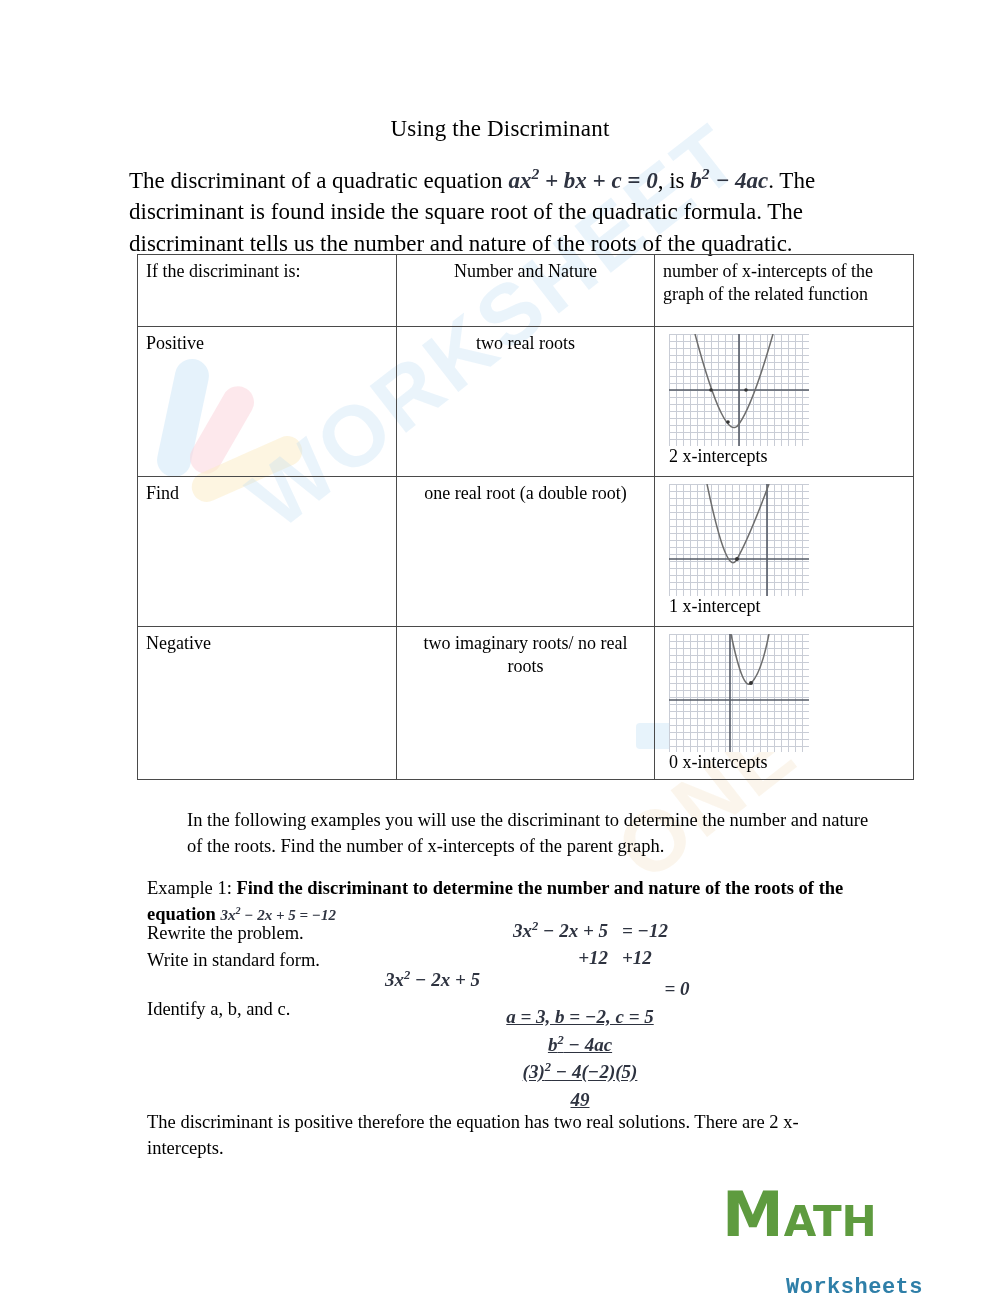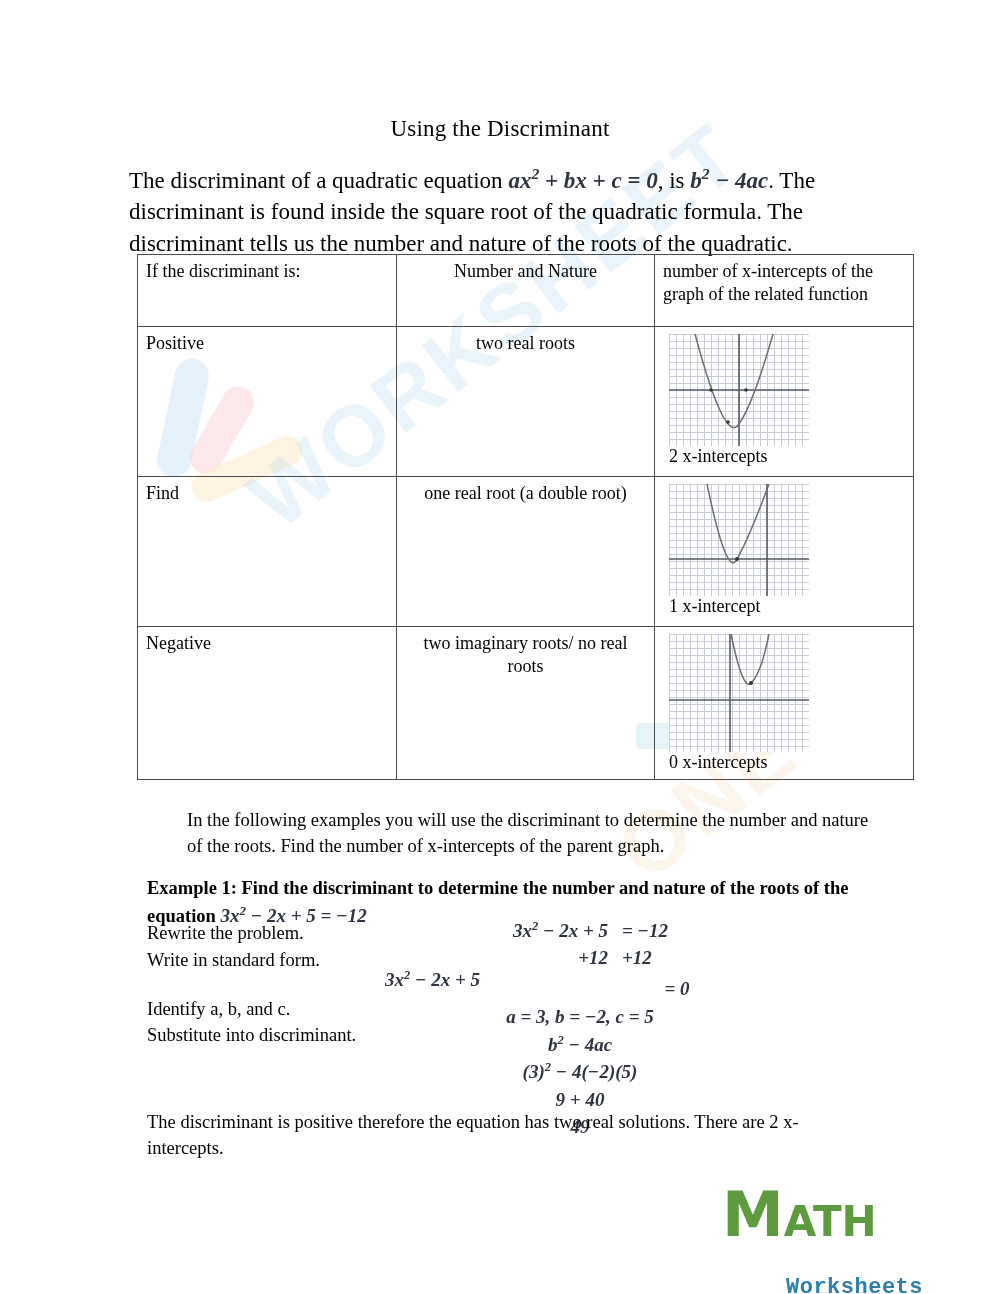--- a/index.html
+++ b/index.html
@@ -139,21 +139,21 @@
     margin-left: 40px;
   }
   .example-line {
     position: absolute;
     left: 147px;
     top: 876px;
     width: 710px;
     font-size: 18.5px;
     line-height: 1.4;
   }
-  .example-label { font-weight: bold; }
+  .example-label { font-weight: normal; }
   .example-bold { font-weight: bold; }
 
   .steps {
     position: absolute;
     left: 147px;
     top: 920px;
     font-size: 18.5px;
     line-height: 1.45;
   }
   .steps .gap { display: block; height: 22px; }
@@ -178,21 +178,21 @@
     position: absolute;
     left: 385px;
     top: 968px;
     font-family: "Liberation Serif", serif;
     font-weight: bold;
     font-style: italic;
     color: #2e3340;
     font-size: 19px;
   }
   .std-form sup { font-size: 0.66em; }
-  .centered-row { text-align: center; line-height: 1.44; }
+  .centered-row { text-align: center; line-height: 1.44; text-decoration: underline; }
 
   .conclusion {
     position: absolute;
     left: 147px;
     top: 1110px;
     width: 700px;
     font-size: 18.5px;
     line-height: 1.38;
   }
 
@@ -325,49 +325,47 @@
               <div class="ixlabel">0 x-intercepts</div>
             </div>
           </td>
         </tr>
       </tbody>
     </table>
 
     <div class="para-mid">In the following examples you will use the discriminant to determine the number and nature of the roots.  Find the number of x-intercepts of the parent graph.</div>
 
     <div class="example-line">
-      <span class="example-label">Example 1: </span><span class="example-bold">Find the discriminant to determine the number and nature of the roots of the equation </span><span class="mathi" style="font-size:19px;">3x<sup>2</sup> − 2x + 5 = −12</span>
+      <span class="example-label">Example 1: </span><span class="example-bold">Find the discriminant to determine the number and nature of the roots of the equation </span><span class="mathi" style="font-size:15px;">3x<sup>2</sup> − 2x + 5 = −12</span>
     </div>
 
     <div class="steps">
       <div>Rewrite the problem.</div>
       <div>Write in standard form.</div>
       <span class="gap"></span>
       <div>Identify a, b, and c.</div>
-      <div>Substitute into discriminant.</div>
     </div>
 
     <div class="work">
       <div class="wrow">
         <span class="lhs">3x<sup>2</sup> − 2x + 5</span>
         <span class="rhs">= −12</span>
       </div>
       <div class="wrow">
         <span class="lhs">+12</span>
         <span class="rhs">+12</span>
       </div>
 
       <div class="wrow" style="margin-top:4px;">
         <span class="lhs">&nbsp;</span>
         <span class="rhs" style="text-align:center;width:110px;">= 0</span>
       </div>
       <div class="centered-row">a = 3, b = −2, c = 5</div>
       <div class="centered-row">b<sup>2</sup> − 4ac</div>
       <div class="centered-row">(3)<sup>2</sup> − 4(−2)(5)</div>
-      <div class="centered-row">9 + 40</div>
       <div class="centered-row">49</div>
     </div>
 
     <div class="std-form">3x<sup>2</sup> − 2x + 5</div>
 
     <div class="conclusion">The discriminant is positive therefore the equation has two real solutions. There are 2 x-intercepts.</div>
 
     <div class="logo">
       <div class="logo-math">
         <span class="lm big">M</span><span class="lm mid">ATH</span>

